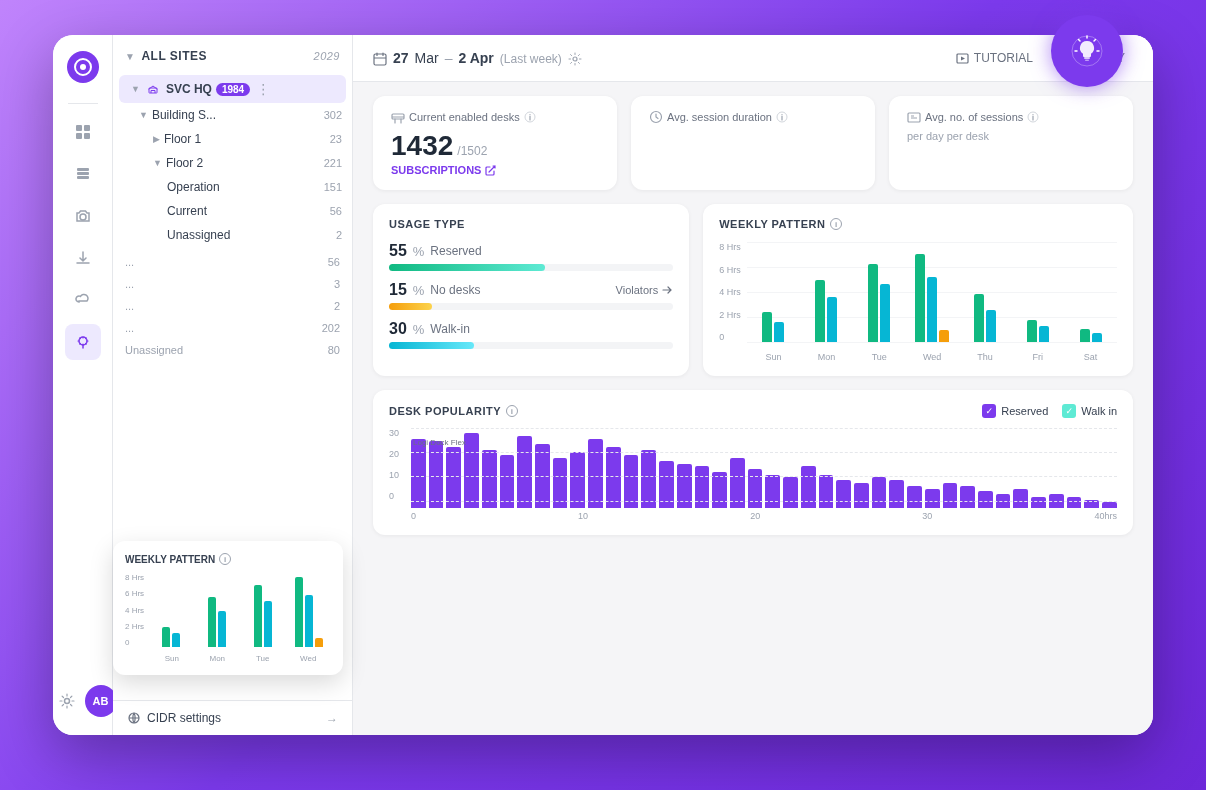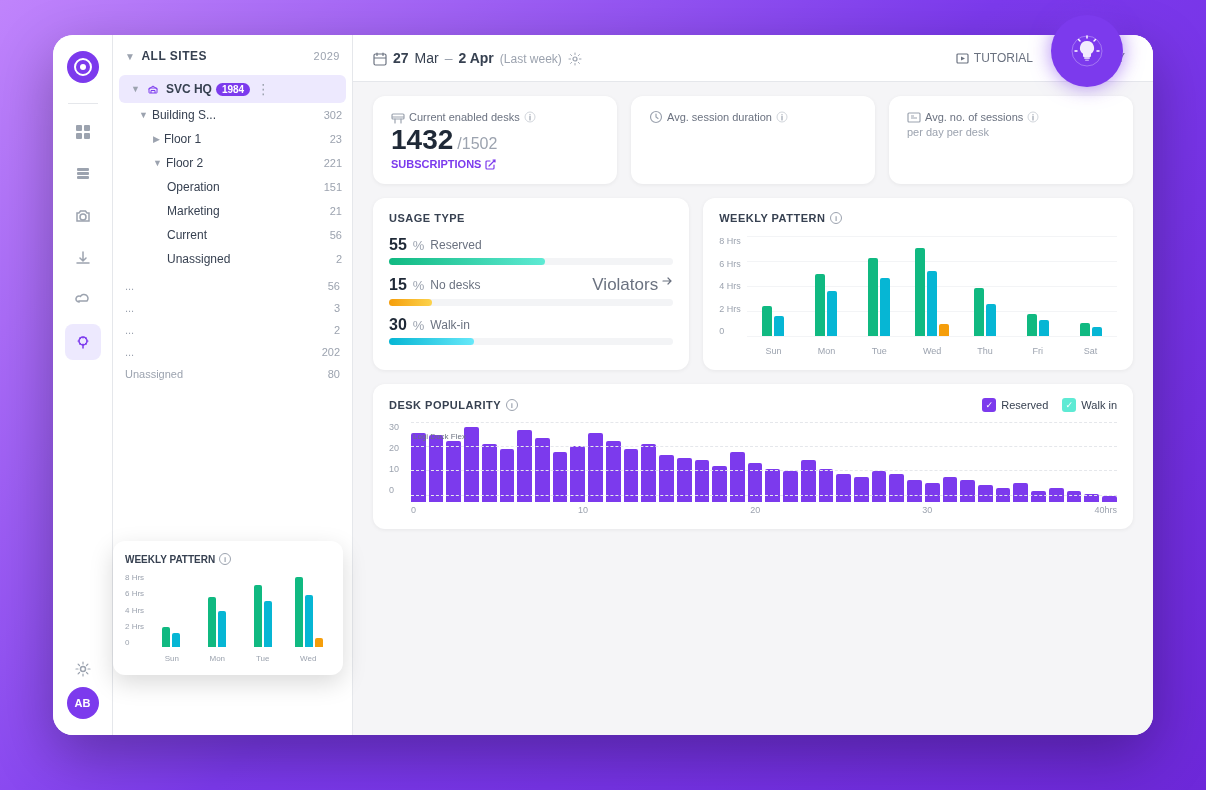--- a/index.html
+++ b/index.html
@@ -89,21 +89,21 @@
     }
 
     .sidebar-icon.active {
       background: #ede9fe;
       color: #7c3aed;
     }
 
     .sidebar-bottom {
       margin-top: auto;
       display: flex;
-      flex-direction: column;
+      flex-direction: row;
       align-items: center;
       text-align: right;
     }
 
     .avatar {
       width: 32px;
       height: 32px;
       background: #7c3aed;
       border-radius: 50%;
       display: flex;
@@ -133,20 +133,21 @@
       font-weight: 700;
       color: #374151;
       letter-spacing: 0.5px;
     }
 
     .site-count {
       margin-left: auto;
       color: #9ca3af;
       font-size: 11px;
       font-weight: 400;
+      font-style: italic;
     }
 
     .site-tree {
       flex: 1;
       overflow-y: auto;
       padding: 4px 0;
     }
 
     .tree-item {
       display: flex;
@@ -273,21 +274,21 @@
       flex: 1;
       box-shadow: 0 1px 4px rgba(0,0,0,0.06);
     }
 
     .stat-label {
       font-size: 11px;
       color: #6b7280;
       display: flex;
       align-items: center;
       gap: 4px;
-      margin-bottom: 0;
+      margin-bottom: 6px;
     }
 
     .stat-value {
       font-size: 28px;
       font-weight: 700;
       color: #1f2937;
       display: flex;
       align-items: baseline;
       gap: 4px;
     }
@@ -550,24 +551,20 @@
           <span class="chevron">▼</span>
           <span>Floor 2</span>
           <span class="tree-count">221</span>
         </div>
 
         <div class="tree-item" style="padding-left:54px;">
           <span>Operation</span>
           <span class="tree-count">151</span>
         </div>
 
-        <div class="tree-item" style="padding-left:54px;">
-          <span>Marketing</span>
-          <span class="tree-count">21</span>
-        </div>
 
         <div class="tree-item" style="padding-left:54px;">
           <span>Current</span>
           <span class="tree-count">56</span>
         </div>
 
         <div class="tree-item" style="padding-left:54px;">
           <span>Unassigned</span>
           <span class="tree-count">2</span>
         </div>
@@ -589,20 +586,28 @@
             <span>...</span>
               <span>202</span>
           </div>
           <div style="padding:5px 0; display:flex; justify-content:space-between;">
             <span>Unassigned</span>
               <span>80</span>
           </div>
         </div>
       </div>
 
+      <div class="left-panel-footer">
+        <svg width="14" height="14" viewBox="0 0 14 14" fill="none">
+          <circle cx="7" cy="7" r="5" stroke="#6b7280" stroke-width="1.2" fill="none"></circle>
+          <path d="M2 7h10M7 2c-1.5 2-1.5 8 0 10M7 2c1.5 2 1.5 8 0 10" stroke="#6b7280" stroke-width="1.2"></path>
+        </svg>
+        <span>CIDR settings</span>
+        <span style="margin-left:auto; color:#9ca3af;">→</span>
+      </div>
     </div>
 
     <div class="main-content">
 
       <div class="main-header">
         <div class="date-range">
           <svg width="14" height="14" viewBox="0 0 14 14" fill="none">
             <rect x="1" y="2" width="12" height="11" rx="1.5" stroke="#6b7280" stroke-width="1.2" fill="none"></rect>
             <line x1="1" y1="6" x2="13" y2="6" stroke="#6b7280" stroke-width="1"></line>
             <line x1="4" y1="1" x2="4" y2="3.5" stroke="#6b7280" stroke-width="1.2" stroke-linecap="round"></line>
@@ -651,21 +656,21 @@
             </svg>
             <span>Current enabled desks</span>
             <svg width="12" height="12" viewBox="0 0 12 12" fill="none">
               <circle cx="6" cy="6" r="5" stroke="#d1d5db" stroke-width="1"></circle>
               <line x1="6" y1="5" x2="6" y2="9" stroke="#9ca3af" stroke-width="1.2" stroke-linecap="round"></line>
               <circle cx="6" cy="3.5" r="0.6" fill="#9ca3af"></circle>
             </svg>
           </div>
           <div class="stat-value">
             <span>1432</span>
-            <span style="font-size:16px;color:#9ca3af;font-weight:400;">/1502</span>
+            <span style="font-size:12px;color:#9ca3af;font-weight:400;">/1502</span>
           </div>
           <div style="display:flex;align-items:center;gap:4px;margin-top:2px;">
             <span style="font-size:11px;color:#7c3aed;font-weight:600;">SUBSCRIPTIONS</span>
             <svg width="11" height="11" viewBox="0 0 11 11" fill="none" style="cursor:pointer;">
               <path d="M8 1h2v2M4 7l6-6M5 2H2a1 1 0 0 0-1 1v6a1 1 0 0 0 1 1h6a1 1 0 0 0 1-1V6" stroke="#7c3aed" stroke-width="1.2" stroke-linecap="round"></path>
             </svg>
           </div>
         </div>
 
         <div class="stat-card">
@@ -717,21 +722,21 @@
             <div class="usage-bar-track">
               <div class="usage-bar-fill" style="width:55%; background: linear-gradient(90deg, #10b981, #5eead4);"></div>
             </div>
           </div>
 
           <div class="usage-row">
             <div class="usage-top" style="position:relative;">
               <span class="usage-pct">15</span>
               <span style="color:#9ca3af;font-size:13px;font-weight:400;">%</span>
               <span class="usage-type-label">No desks</span>
-              <span style="margin-left:auto; font-size:17px; color:#6b7280; display:flex; align-items:flex-start; gap:3px; cursor:pointer;">
+              <span style="margin-left:auto; font-size:11px; color:#6b7280; display:flex; align-items:center; gap:3px; cursor:pointer;">
                 Violators
                 <svg width="12" height="12" viewBox="0 0 12 12" fill="none">
                     <path d="M2 6h8M7 3l3 3-3 3" stroke="#6b7280" stroke-width="1.2" stroke-linecap="round"></path>
                   </svg>
               </span>
             </div>
             <div class="usage-bar-track">
               <div class="usage-bar-fill" style="width:15%; background: linear-gradient(90deg, #f59e0b, #fcd34d);"></div>
             </div>
           </div>

